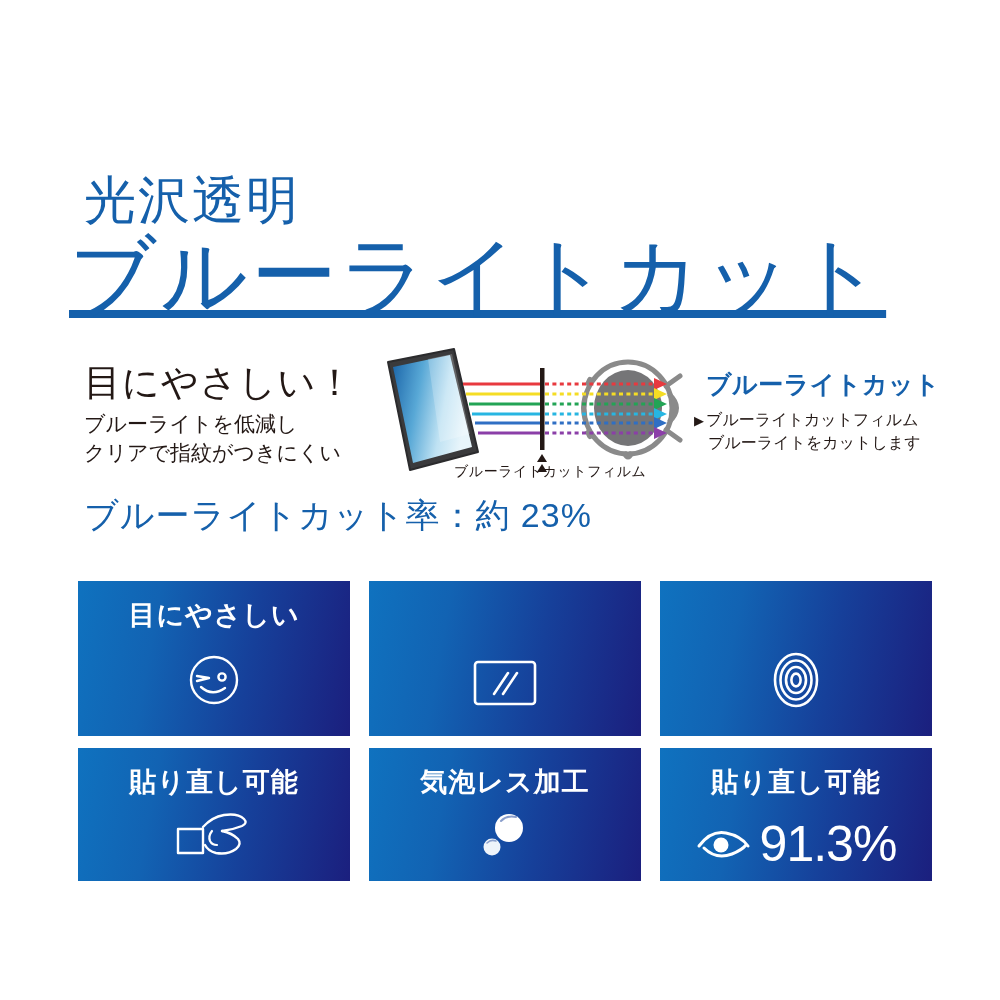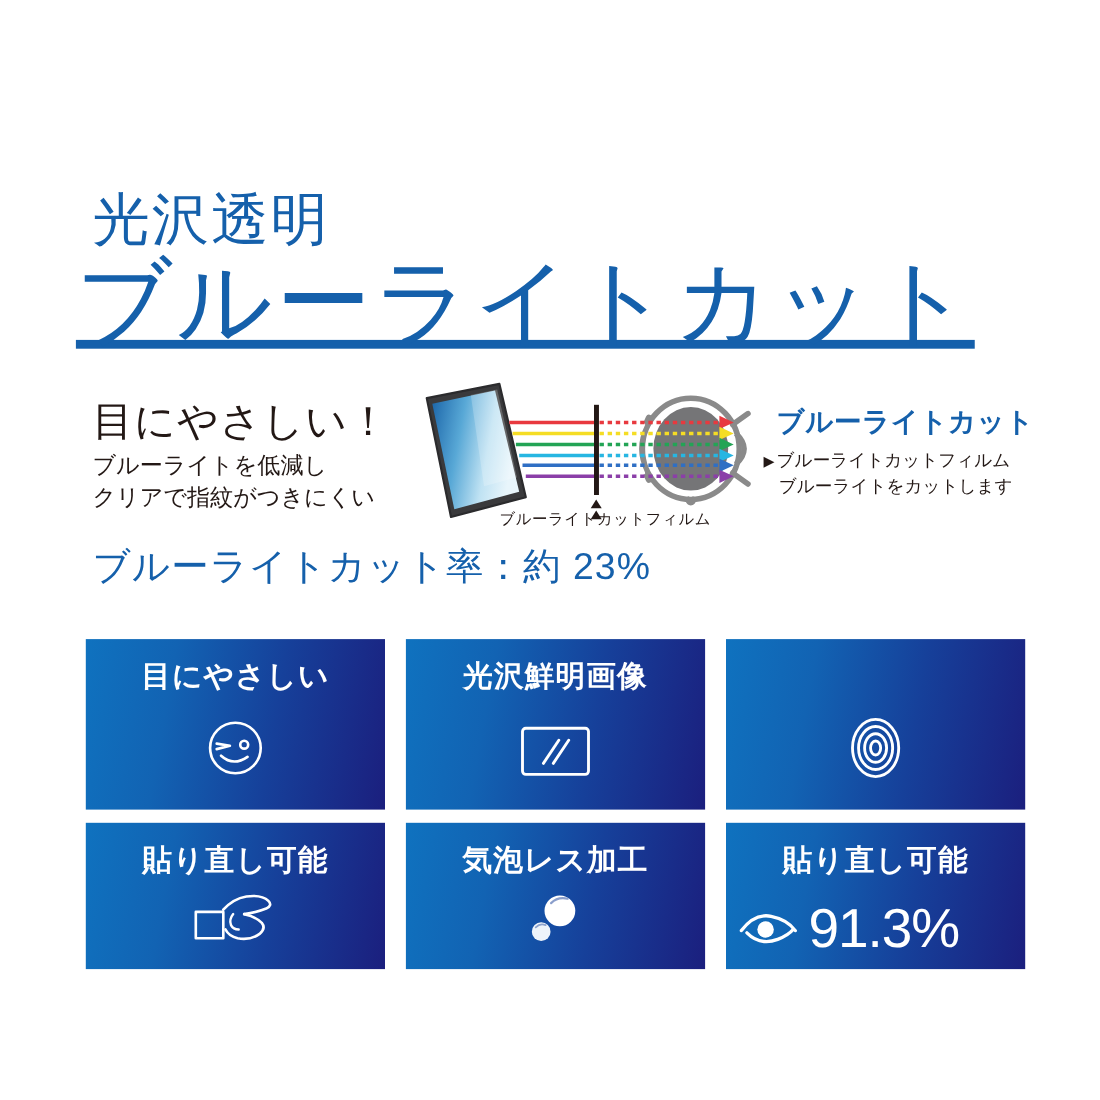--- a/index.html
+++ b/index.html
@@ -100,22 +100,22 @@
     font-weight:700;
     letter-spacing:1px;
     line-height:1;
   }
   .panel-icon{
     position:absolute;left:0;right:0;bottom:20px;
     display:flex;align-items:center;justify-content:center;
   }
   .panel.tall .panel-icon{bottom:26px;}
   .panel .trans-row{
-    position:absolute;left:11px;right:0;bottom:12px;
-    display:flex;align-items:center;justify-content:flex-start;gap:8px;
+    position:absolute;left:0;right:0;bottom:12px;
+    display:flex;align-items:center;justify-content:center;gap:8px;
   }
   .trans-value{
     color:#ffffff;font-size:50px;font-weight:400;line-height:1;
     letter-spacing:-1px;
   }
 </style>
 </head>
 <body>
 
 <div class="page">
@@ -208,21 +208,20 @@
         <svg width="60" height="60" viewBox="0 0 60 60">
           <circle cx="30" cy="30" r="23" fill="none" stroke="#fff" stroke-width="2.4"></circle>
           <path d="M13,26 L25,28 L13,31" fill="none" stroke="#fff" stroke-width="2.4" stroke-linejoin="round" stroke-linecap="round"></path>
           <circle cx="38" cy="27" r="3.6" fill="none" stroke="#fff" stroke-width="2.4"></circle>
           <path d="M17,37 Q28,47 41,38" fill="none" stroke="#fff" stroke-width="2.4" stroke-linecap="round"></path>
         </svg>
       </div>
     </div>
 
     <div class="panel tall">
-      <div class="panel-title">光沢鮮明画像</div>
       <div class="panel-icon">
         <svg width="70" height="54" viewBox="0 0 70 54">
           <rect x="5" y="6" width="60" height="42" rx="3" fill="none" stroke="#fff" stroke-width="2.6"></rect>
           <path d="M24,38 L38,17" stroke="#fff" stroke-width="2.6" stroke-linecap="round"></path>
           <path d="M33,38 L47,17" stroke="#fff" stroke-width="2.6" stroke-linecap="round"></path>
         </svg>
       </div>
     </div>
 
     <div class="panel tall">

